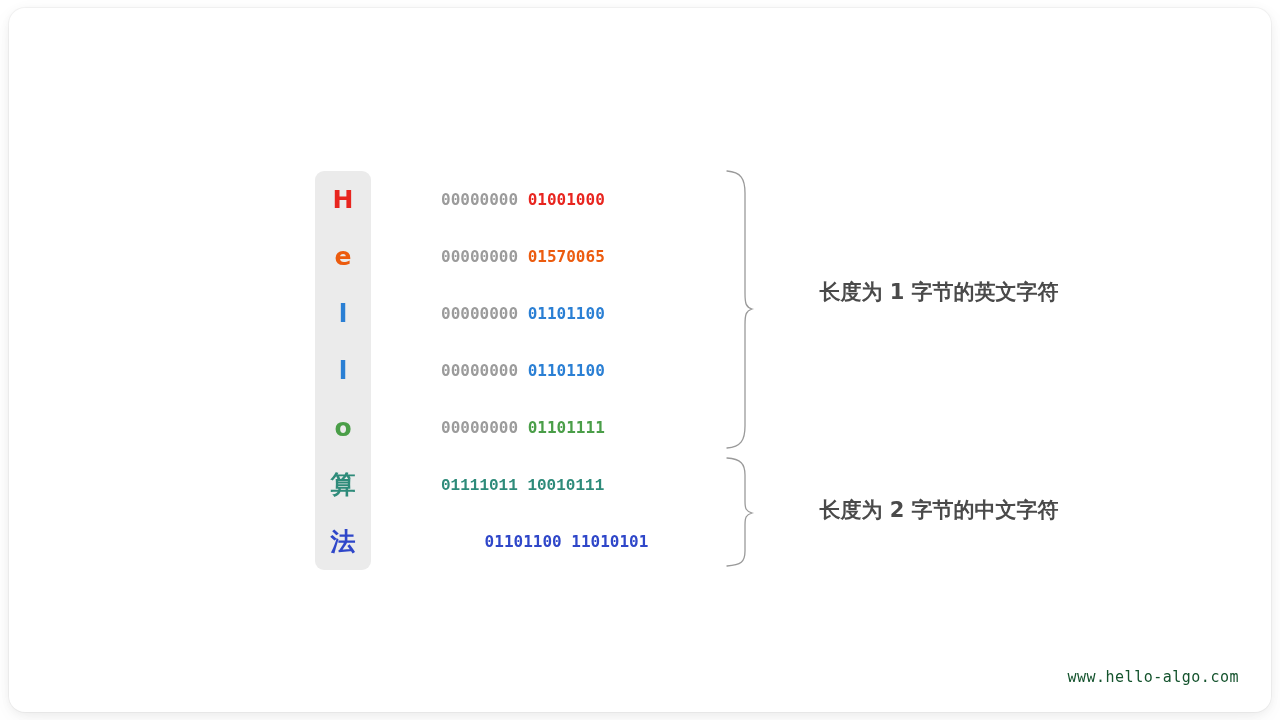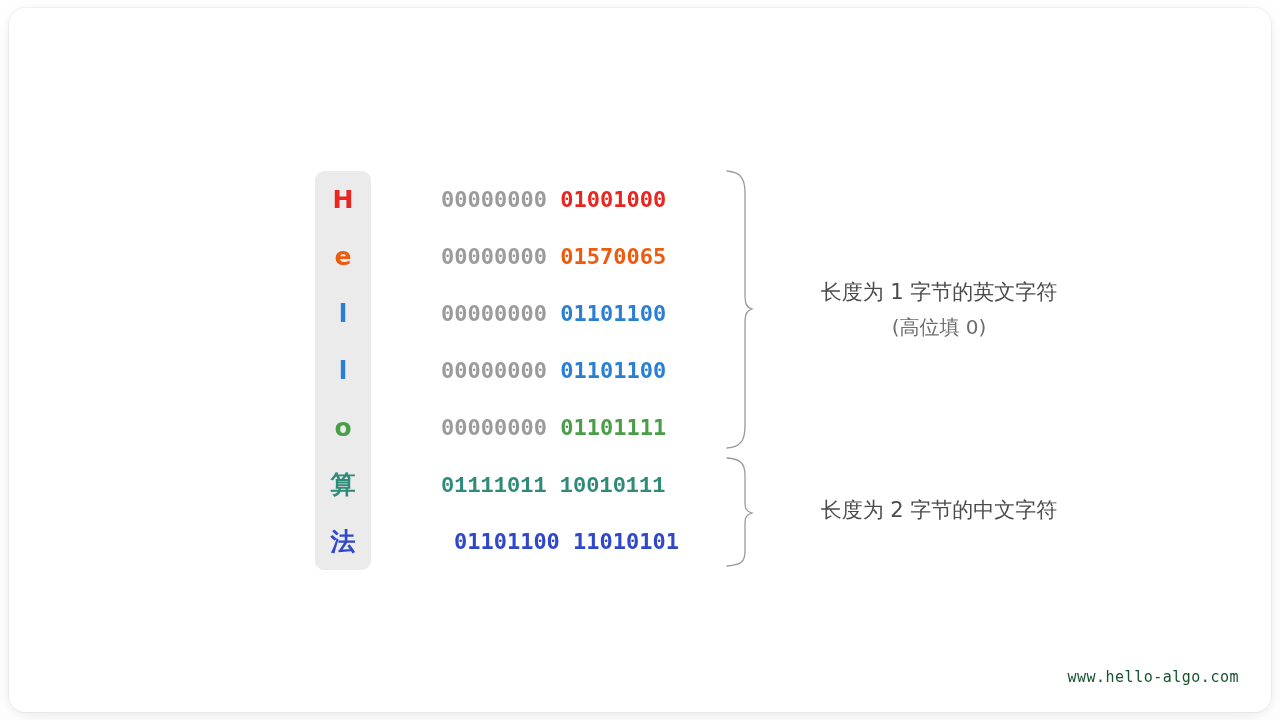--- a/index.html
+++ b/index.html
@@ -85,21 +85,21 @@
   .row-char.cjk {
     font-size: 25px;
   }
 
   .row-bits {
     position: absolute;
     left: 432px;
     width: 251px;
     height: 57px;
     line-height: 57px;
-    font-size: 22px;
+    font-size: 16px;
     font-weight: bold;
     font-family: "DejaVu Sans Mono", "Liberation Mono", monospace;
     white-space: pre;
     letter-spacing: 0px;
   }
   .bits-high { color: #9b9b9b; }
 
   
   .brace-svg {
     position: absolute;
@@ -114,20 +114,21 @@
   .annotation {
     position: absolute;
     text-align: center;
     color: #4a4a4a;
     font-family: "DejaVu Sans", "Liberation Sans", sans-serif;
     white-space: nowrap;
   }
   .annotation .line1 {
     font-size: 21px;
     line-height: 36px;
+    font-weight: bold;
   }
   .annotation .line2 {
     font-size: 20px;
     line-height: 34px;
     color: #6e6e6e;
   }
 
   #annotation-english {
     left: 770px;
     width: 320px;
@@ -191,21 +192,20 @@
                C 22 296, 26 301, 26 312
                L 26 338
                C 26 346, 27 348, 33 350
                C 27 352, 26 354, 26 362
                L 26 388
                C 26 399, 22 402, 8 403" stroke="#9a9a9a" stroke-width="1.3" fill="none" stroke-linecap="round"></path>
     </svg>
 
     <div class="annotation" id="annotation-english">
       <div class="line1">长度为 1 字节的英文字符</div>
-      <div class="line2">(高位填 0)</div>
     </div>
 
     <div class="annotation" id="annotation-chinese">
       <div class="line1">长度为 2 字节的中文字符</div>
     </div>
 
     <div class="watermark">www.hello-algo.com</div>
 
   </div>
 </div>

